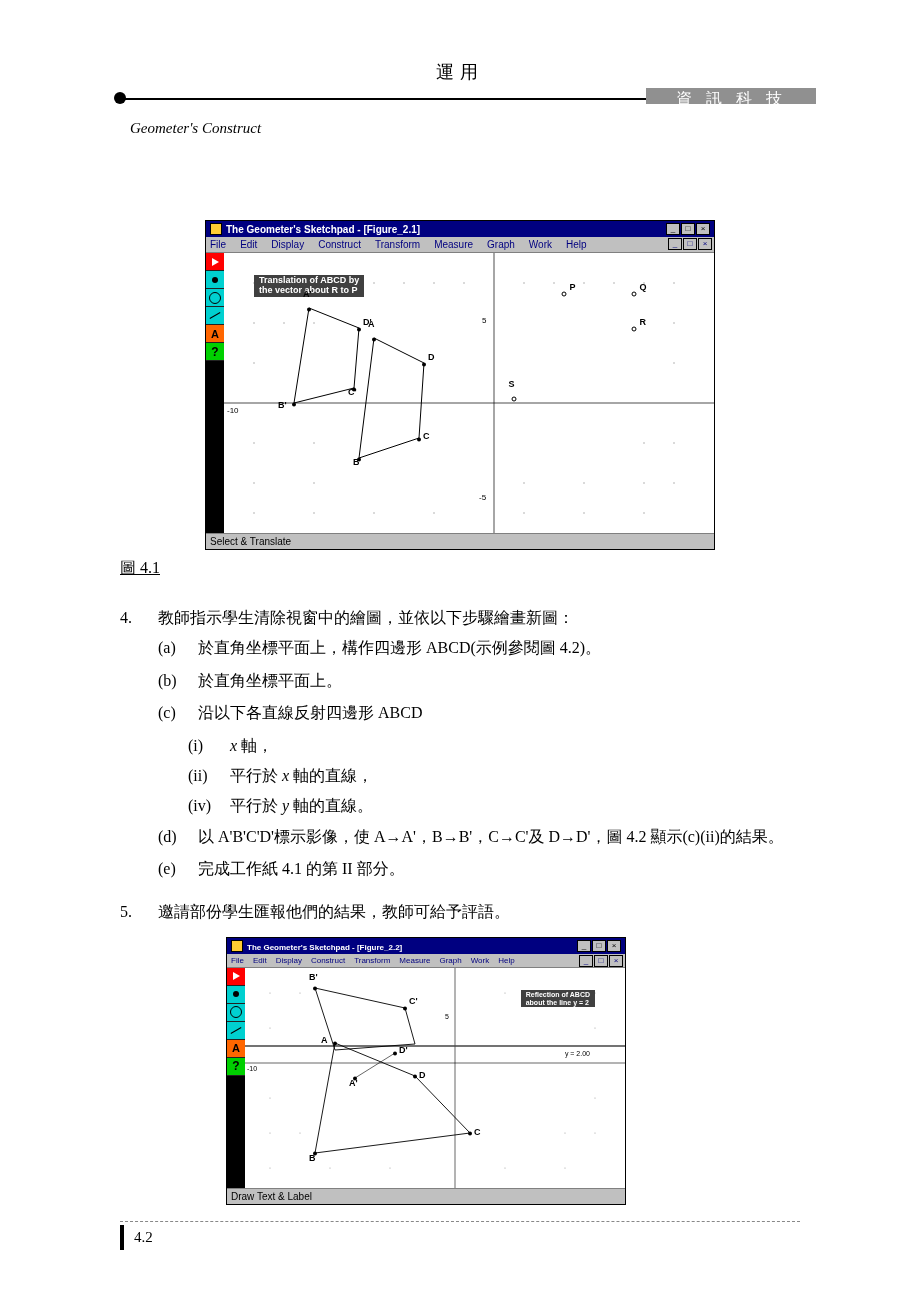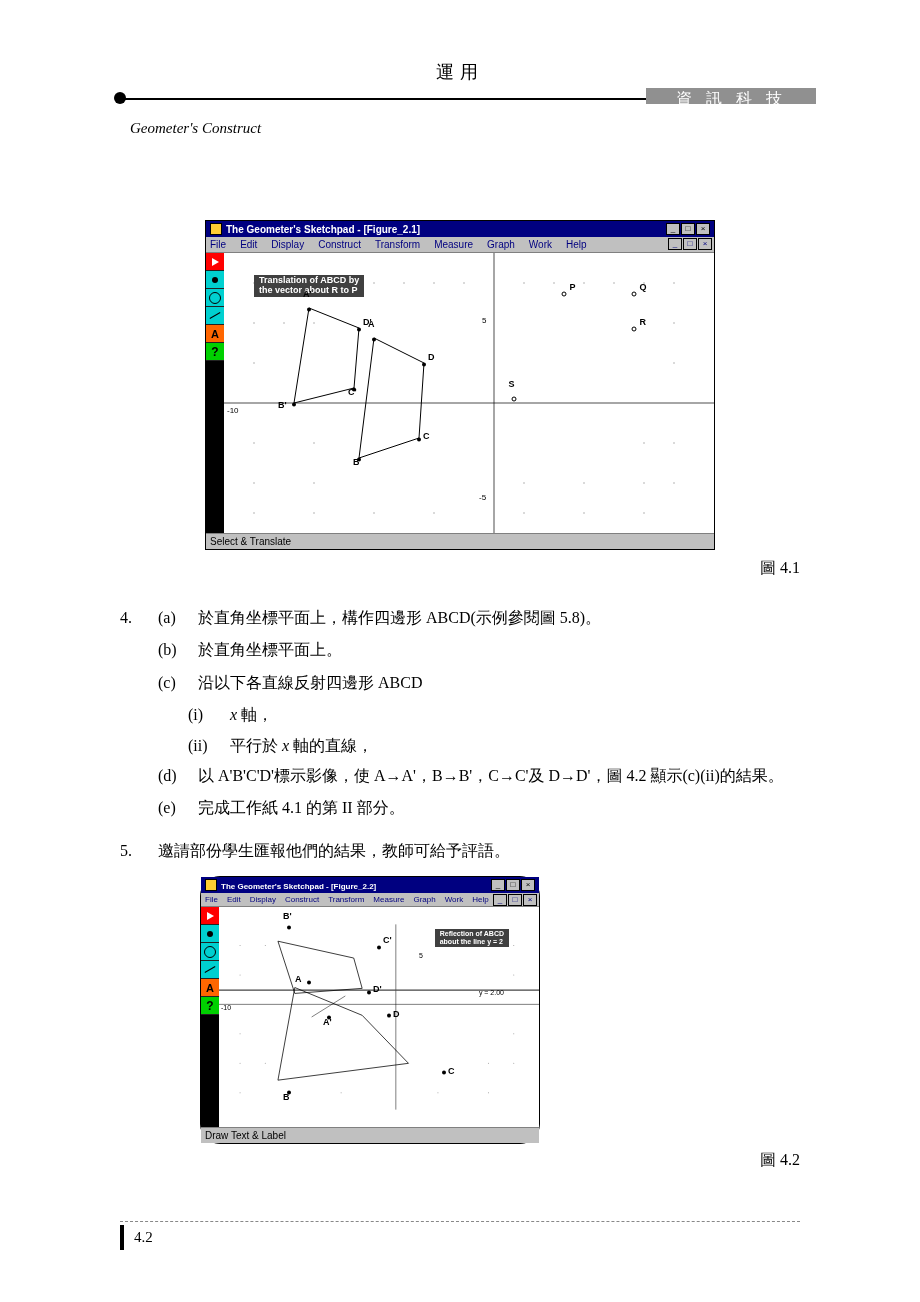--- a/index.html
+++ b/index.html
@@ -44,21 +44,21 @@
   .canvas { flex:1; background:#fff; position:relative; overflow:hidden; }
   .statusbar { background:#c0c0c0; border-top:1px solid #808080; padding:2px 4px; font-size:10px; min-height:14px;}
 
   .pt { position:absolute; transform:translate(-50%,-50%); }
   .pt .dot{width:4px;height:4px;background:#000;border-radius:50%;display:inline-block;}
   .pt .odot{width:5px;height:5px;border:1px solid #000;border-radius:50%;display:inline-block;background:#fff;}
   .pt .lbl{position:absolute;font-size:9px;font-weight:bold;white-space:nowrap;}
   svg.shapes{position:absolute;left:0;top:0;width:100%;height:100%;}
   .textbox{position:absolute;background:#404040;color:#fff;font-size:9px;font-weight:bold;padding:1px 5px;line-height:1.1;}
 
-  .caption { text-align:right; font-size:16px; margin:4px 0 24px 0; }
+  .caption { text-align:left; font-size:16px; margin:4px 0 24px 0;text-decoration:underline; }
 
   
   .item { display:flex; margin-bottom:10px; line-height:1.9; }
   .item .num { width:38px; flex:none; }
   .item .body { flex:1; }
   .sub { display:flex; margin-bottom:2px; }
   .sub .lbl { width:40px; flex:none; }
   .sub .txt { flex:1; }
   .roman { display:flex; margin-left:30px; }
   .roman .lbl { width:42px; flex:none; }
@@ -193,57 +193,62 @@
         <div class="pt" style="left:290px;top:145px;"><span class="odot"></span><span class="lbl" style="left:-3px;top:-14px;">S</span></div>
       </div>
     </div>
     <div class="statusbar">Select &amp; Translate</div>
   </div>
   <div class="caption">圖 4.1</div>
 
   <div class="item">
     <div class="num">4.</div>
     <div class="body">
+      <div>教師指示學生清除視窗中的繪圖，並依以下步驟繪畫新圖：</div>
       <div class="sub">
           <div class="lbl">(a)</div>
-          <div class="txt">於直角坐標平面上，構作四邊形 ABCD(示例參閱圖 5.8)。</div>
+          <div class="txt">於直角坐標平面上，構作四邊形 ABCD(示例參閱圖 4.2)。</div>
         </div>
       <div class="sub">
           <div class="lbl">(b)</div>
           <div class="txt">於直角坐標平面上。</div>
         </div>
       <div class="sub">
           <div class="lbl">(c)</div>
           <div class="txt">沿以下各直線反射四邊形 ABCD</div>
         </div>
       <div class="roman">
           <div class="lbl">(i)</div>
           <div class="txt"><span class="it">x</span><span> 軸，</span></div>
         </div>
       <div class="roman">
           <div class="lbl">(ii)</div>
           <div class="txt"><span>平行於 </span><span class="it">x</span><span> 軸的直線，</span></div>
+        </div>
+      <div class="roman">
+          <div class="lbl">(iv)</div>
+          <div class="txt"><span>平行於 </span><span class="it">y</span><span> 軸的直線。</span></div>
         </div>
       <div class="sub">
           <div class="lbl">(d)</div>
           <div class="txt">以 A'B'C'D'標示影像，使 A→A'，B→B'，C→C'及 D→D'，圖 4.2 顯示(c)(ii)的結果。</div>
         </div>
       <div class="sub">
           <div class="lbl">(e)</div>
           <div class="txt">完成工作紙 4.1 的第 II 部分。</div>
         </div>
     </div>
   </div>
 
   <div class="item">
     <div class="num">5.</div>
     <div class="body">邀請部份學生匯報他們的結果，教師可給予評語。</div>
   </div>
 
-  <div class="app-win" style="width:340px; margin:8px 0 6px 80px; font-size:8px;border-radius:20px;">
+  <div class="app-win" style="width:400px; margin:8px 0 6px 106px; font-size:8px;">
     <div class="titlebar">
       <span class="sys"></span>
       <span class="t">The Geometer's Sketchpad - [Figure_2.2]</span>
       <span class="winbtns">
           <span>_</span>
           <span>□</span>
           <span>×</span>
         </span>
     </div>
     <div class="menubar" style="gap:9px;">

